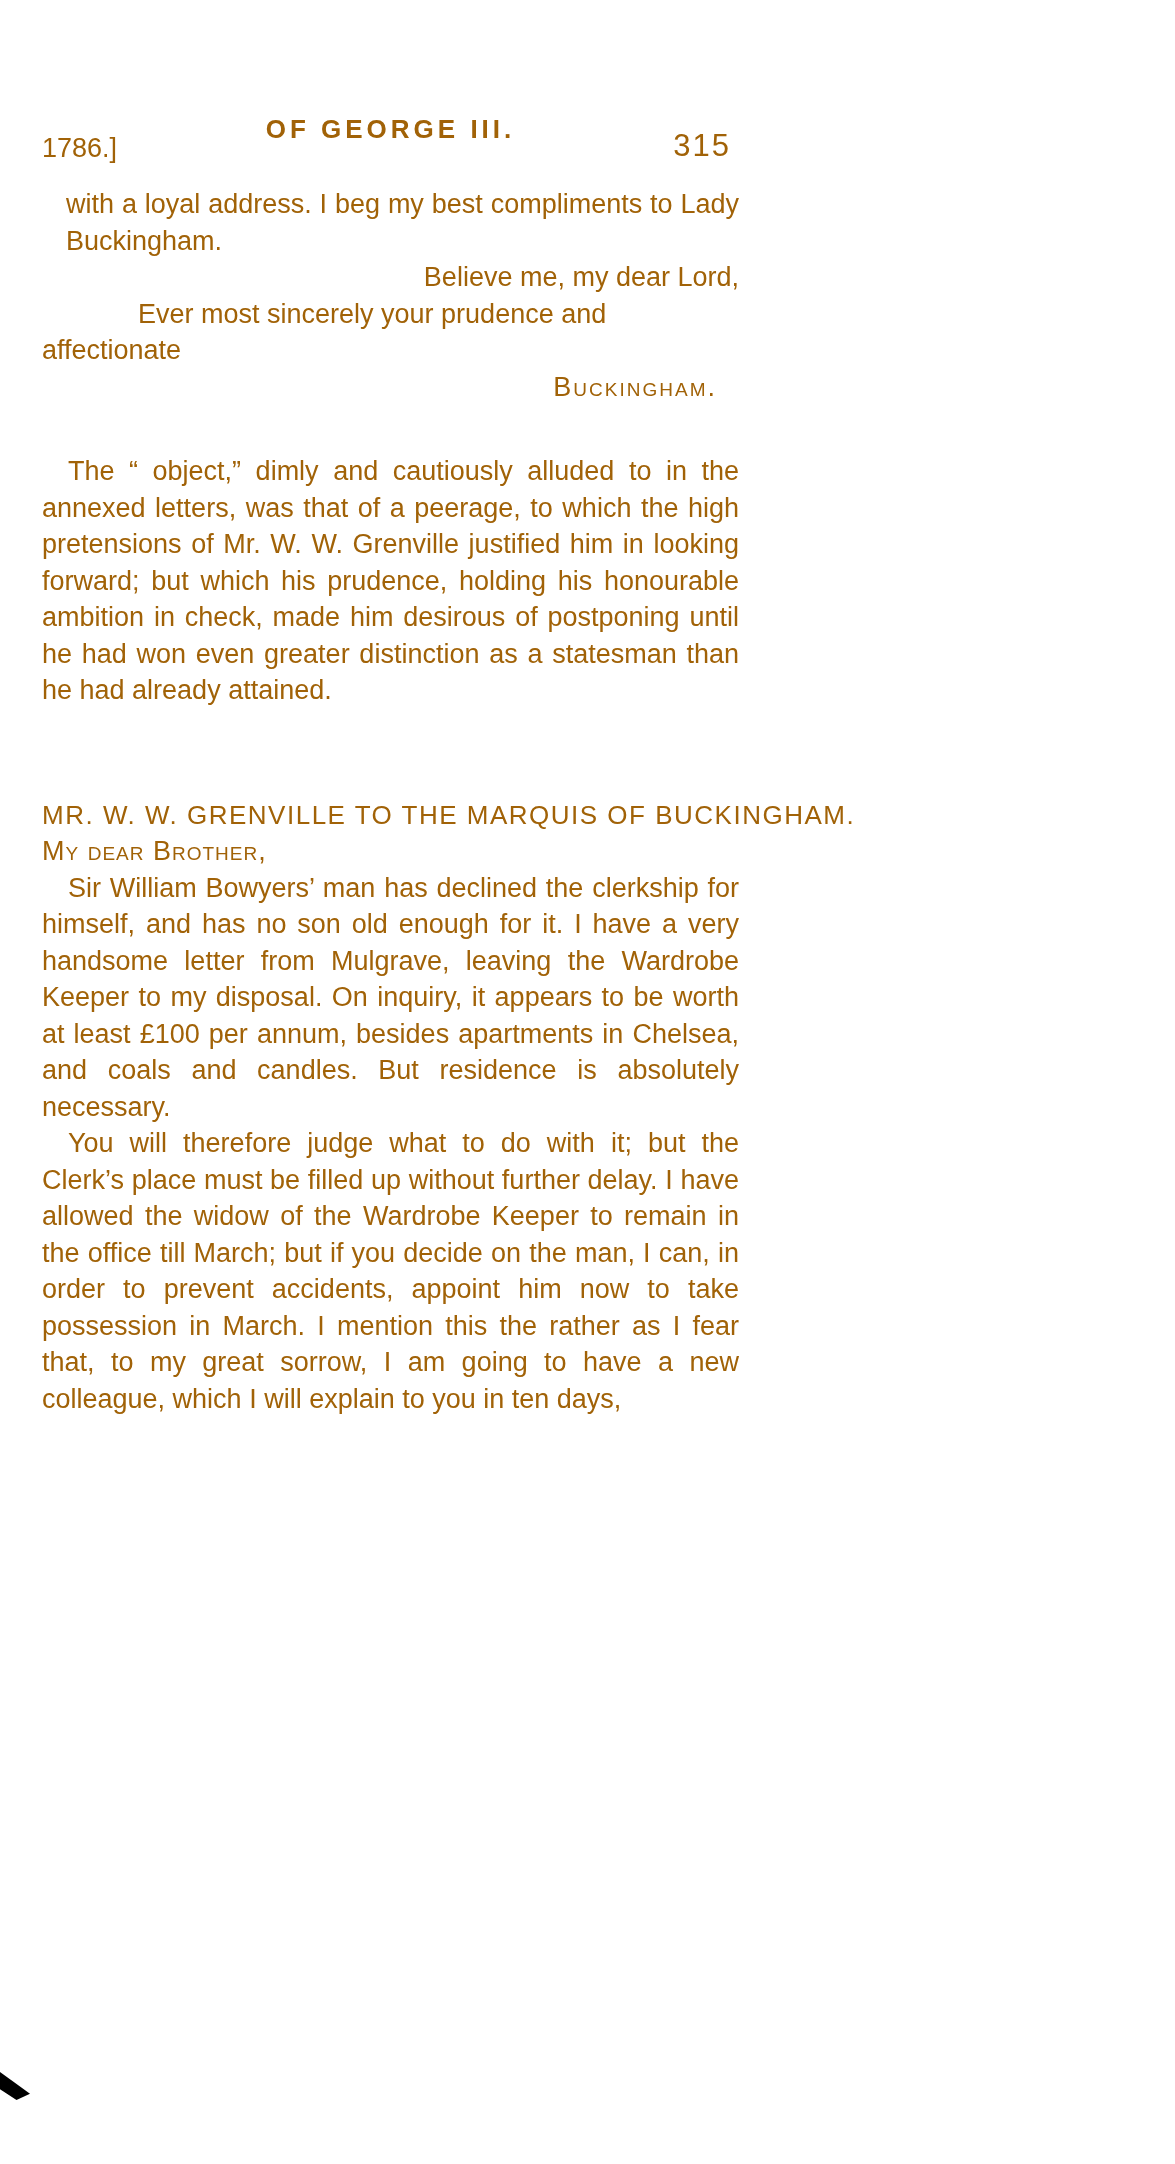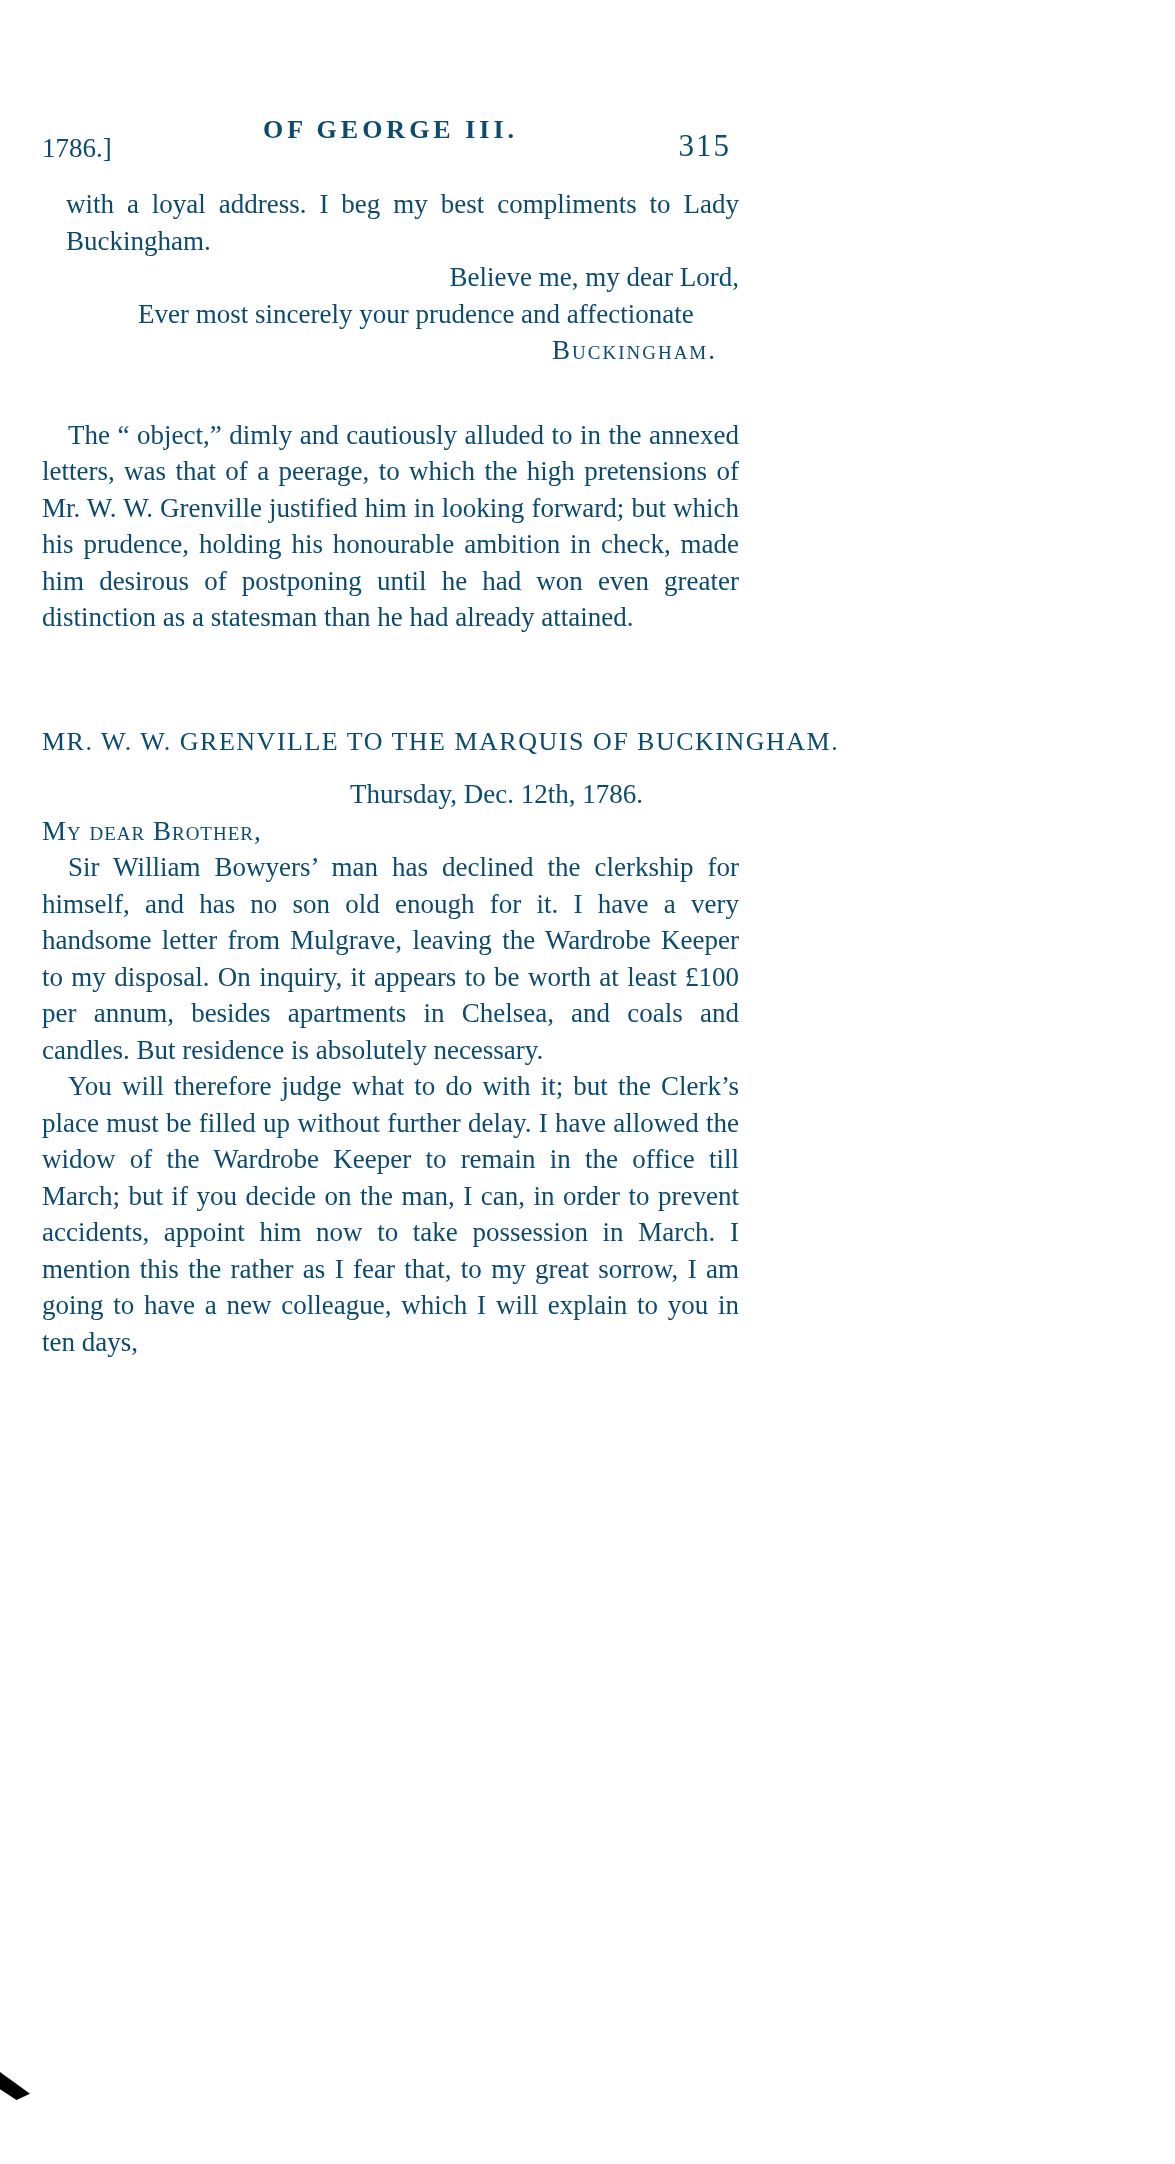--- a/index.html
+++ b/index.html
@@ -5,22 +5,22 @@
   html, body {
     margin: 0;
     padding: 0;
     background: #ffffff;
   }
   .page {
     position: relative;
     width: 1175px;
     height: 2164px;
     background: #ffffff;
-    font-family: Liberation Serif, serif;
-    color: #0c4a6e;
+    font-family: Liberation Sans, sans-serif;
+    color: #a16207;
     overflow: hidden;
   }
   
   .running-head {
     position: absolute;
     top: 120px;
     left: 42px;
     width: 697px;
     height: 44px;
   }
@@ -113,21 +113,20 @@
 
   <div class="content">
     <p class="para no-indent">with a loyal address.  I beg my best compliments to Lady Buckingham.</p>
     <p class="vale-1">Believe me, my dear Lord,</p>
     <p class="vale-2">Ever most sincerely your prudence and affectionate</p>
     <p class="signature">Buckingham.</p>
 
     <p class="para editorial">The “ object,” dimly and cautiously alluded to in the annexed letters, was that of a peerage, to which the high pretensions of Mr. W. W. Grenville justified him in looking forward; but which his prudence, holding his honourable ambition in check, made him desirous of postponing until he had won even greater distinction as a statesman than he had already attained.</p>
 
     <h2 class="letter-heading">MR. W. W. GRENVILLE TO THE MARQUIS OF BUCKINGHAM.</h2>
-    <p class="dateline">Thursday, Dec. 12th, 1786.</p>
     <p class="salutation">My dear Brother,</p>
 
     <p class="para">Sir William Bowyers’ man has declined the clerkship for himself, and has no son old enough for it.  I have a very handsome letter from Mulgrave, leaving the Wardrobe Keeper to my disposal.  On inquiry, it appears to be worth at least £100 per annum, besides apartments in Chelsea, and coals and candles.  But residence is absolutely necessary.</p>
     <p class="para">You will therefore judge what to do with it; but the Clerk’s place must be filled up without further delay.  I have allowed the widow of the Wardrobe Keeper to remain in the office till March; but if you decide on the man, I can, in order to prevent accidents, appoint him now to take possession in March.  I mention this the rather as I fear that, to my great sorrow, I am going to have a new colleague, which I will explain to you in ten days,</p>
   </div>
 
   <div class="corner-mark"></div>
 
 </div>
 

